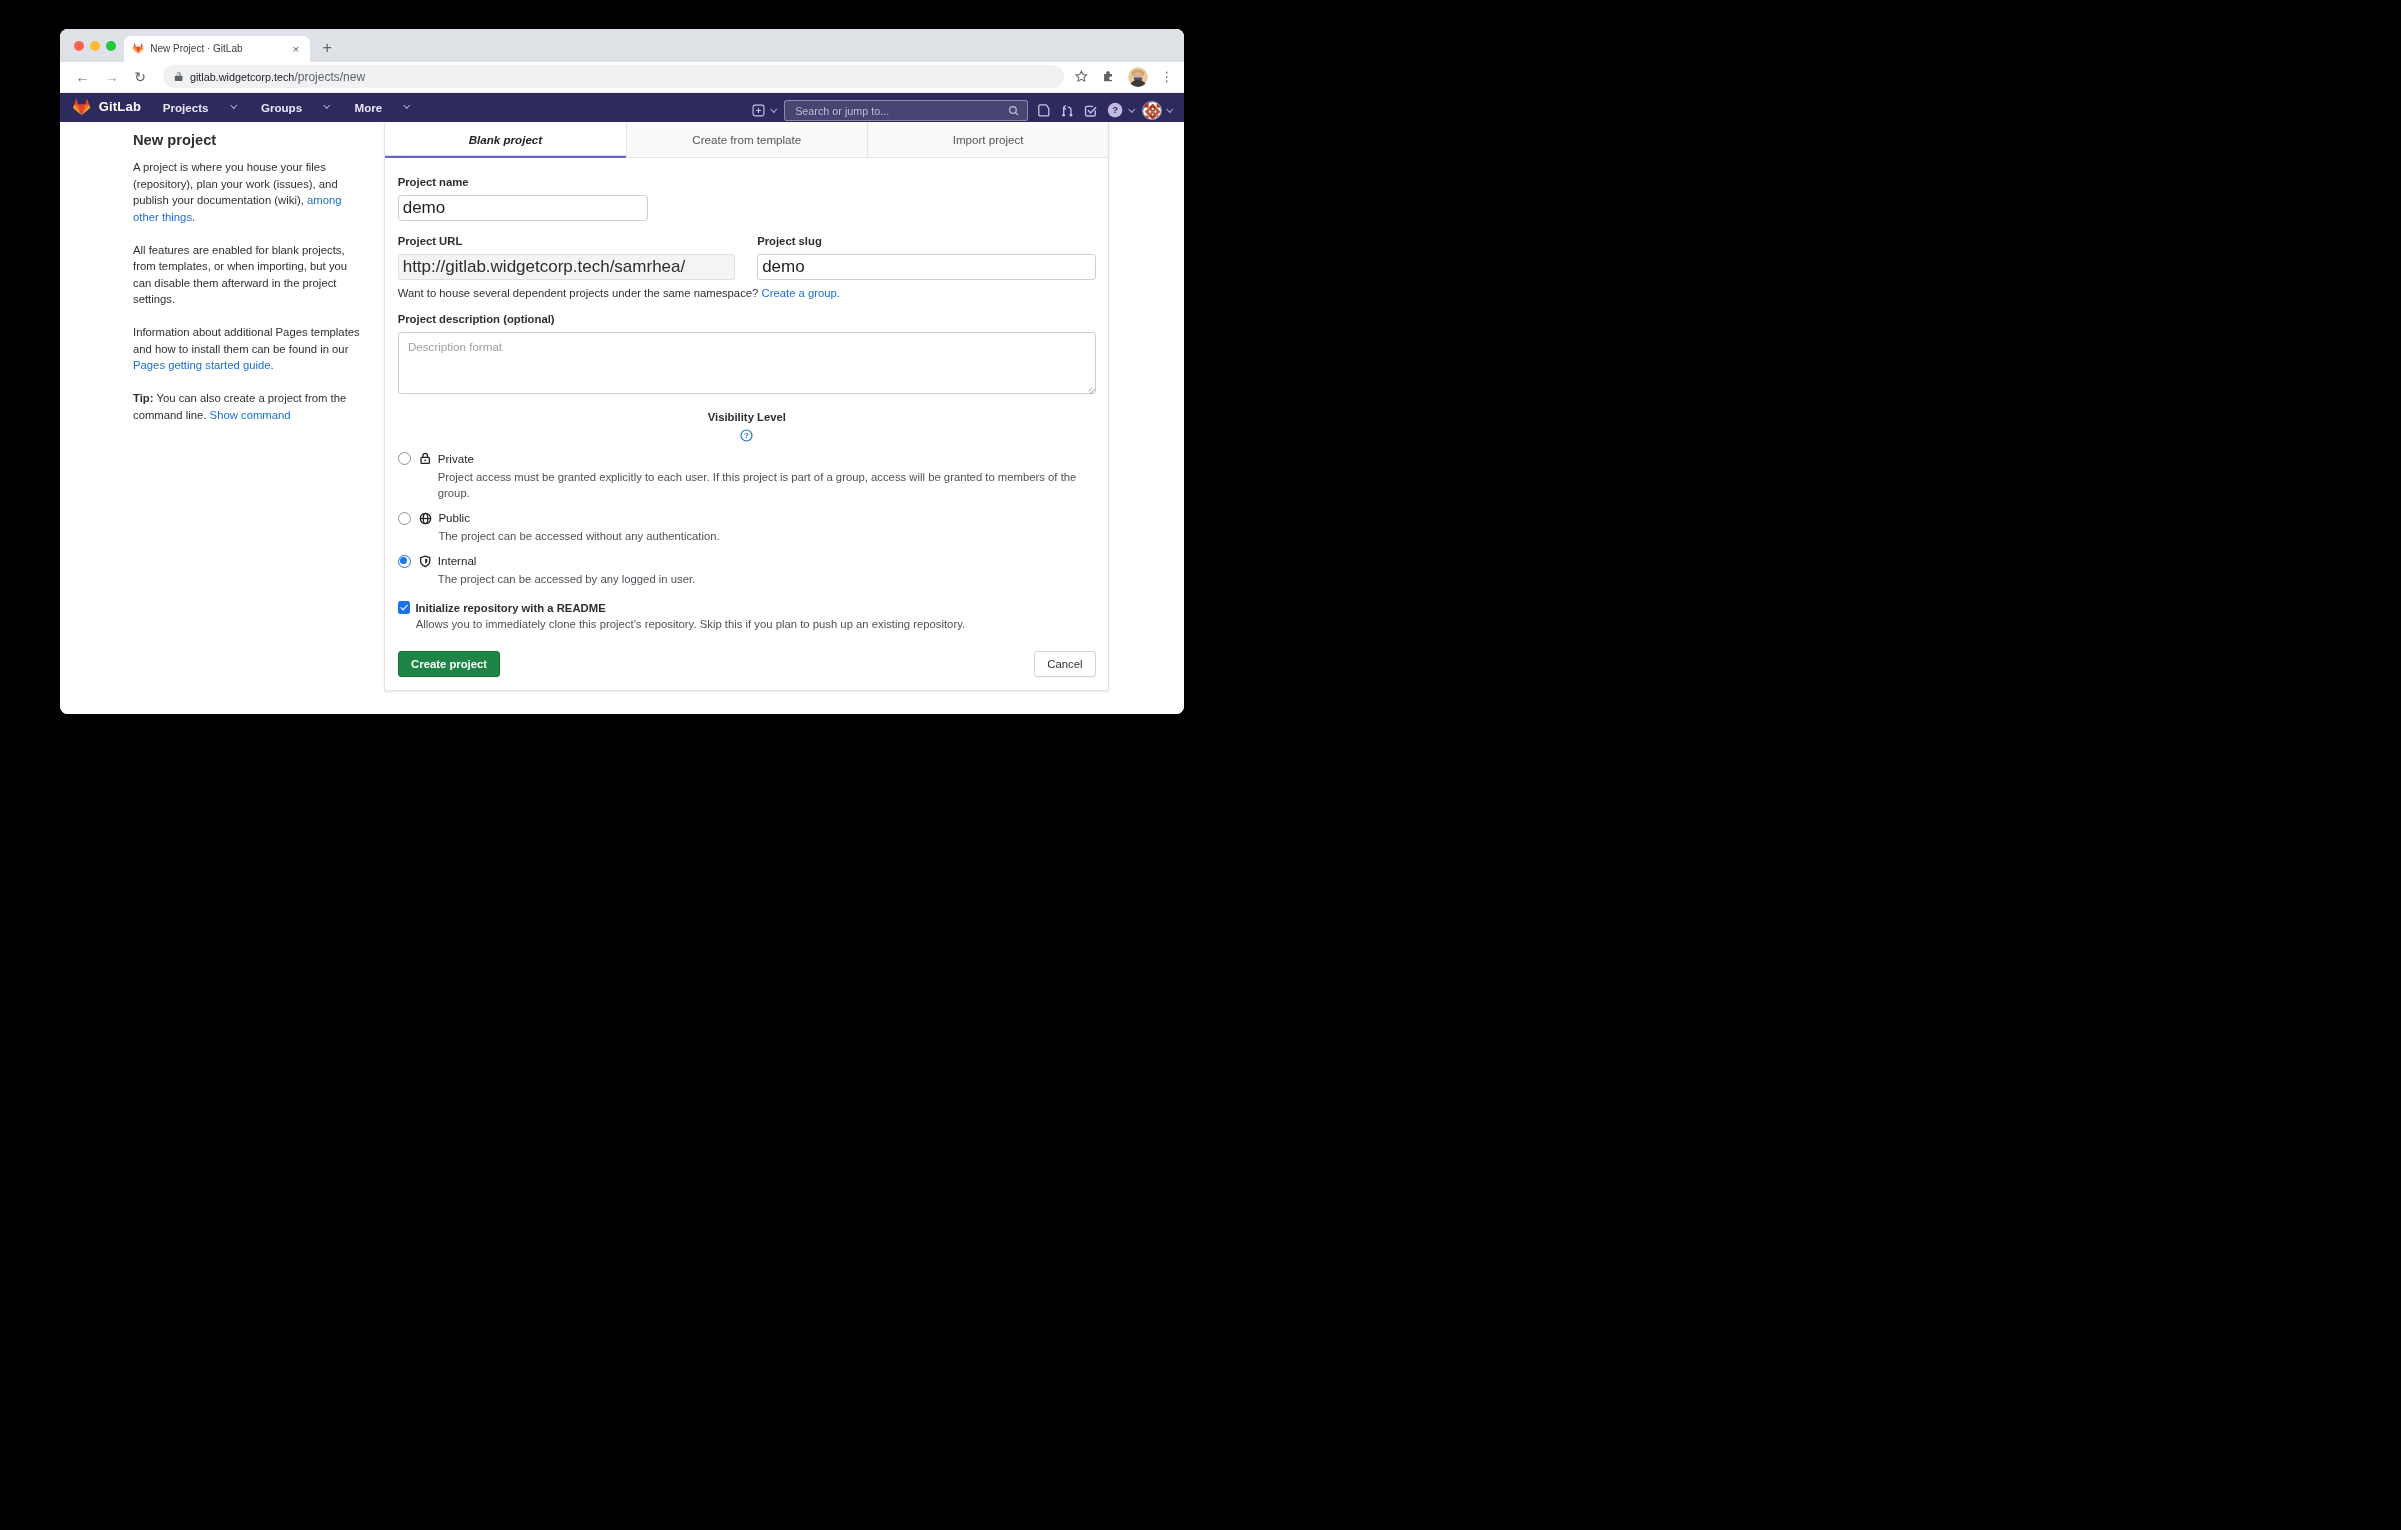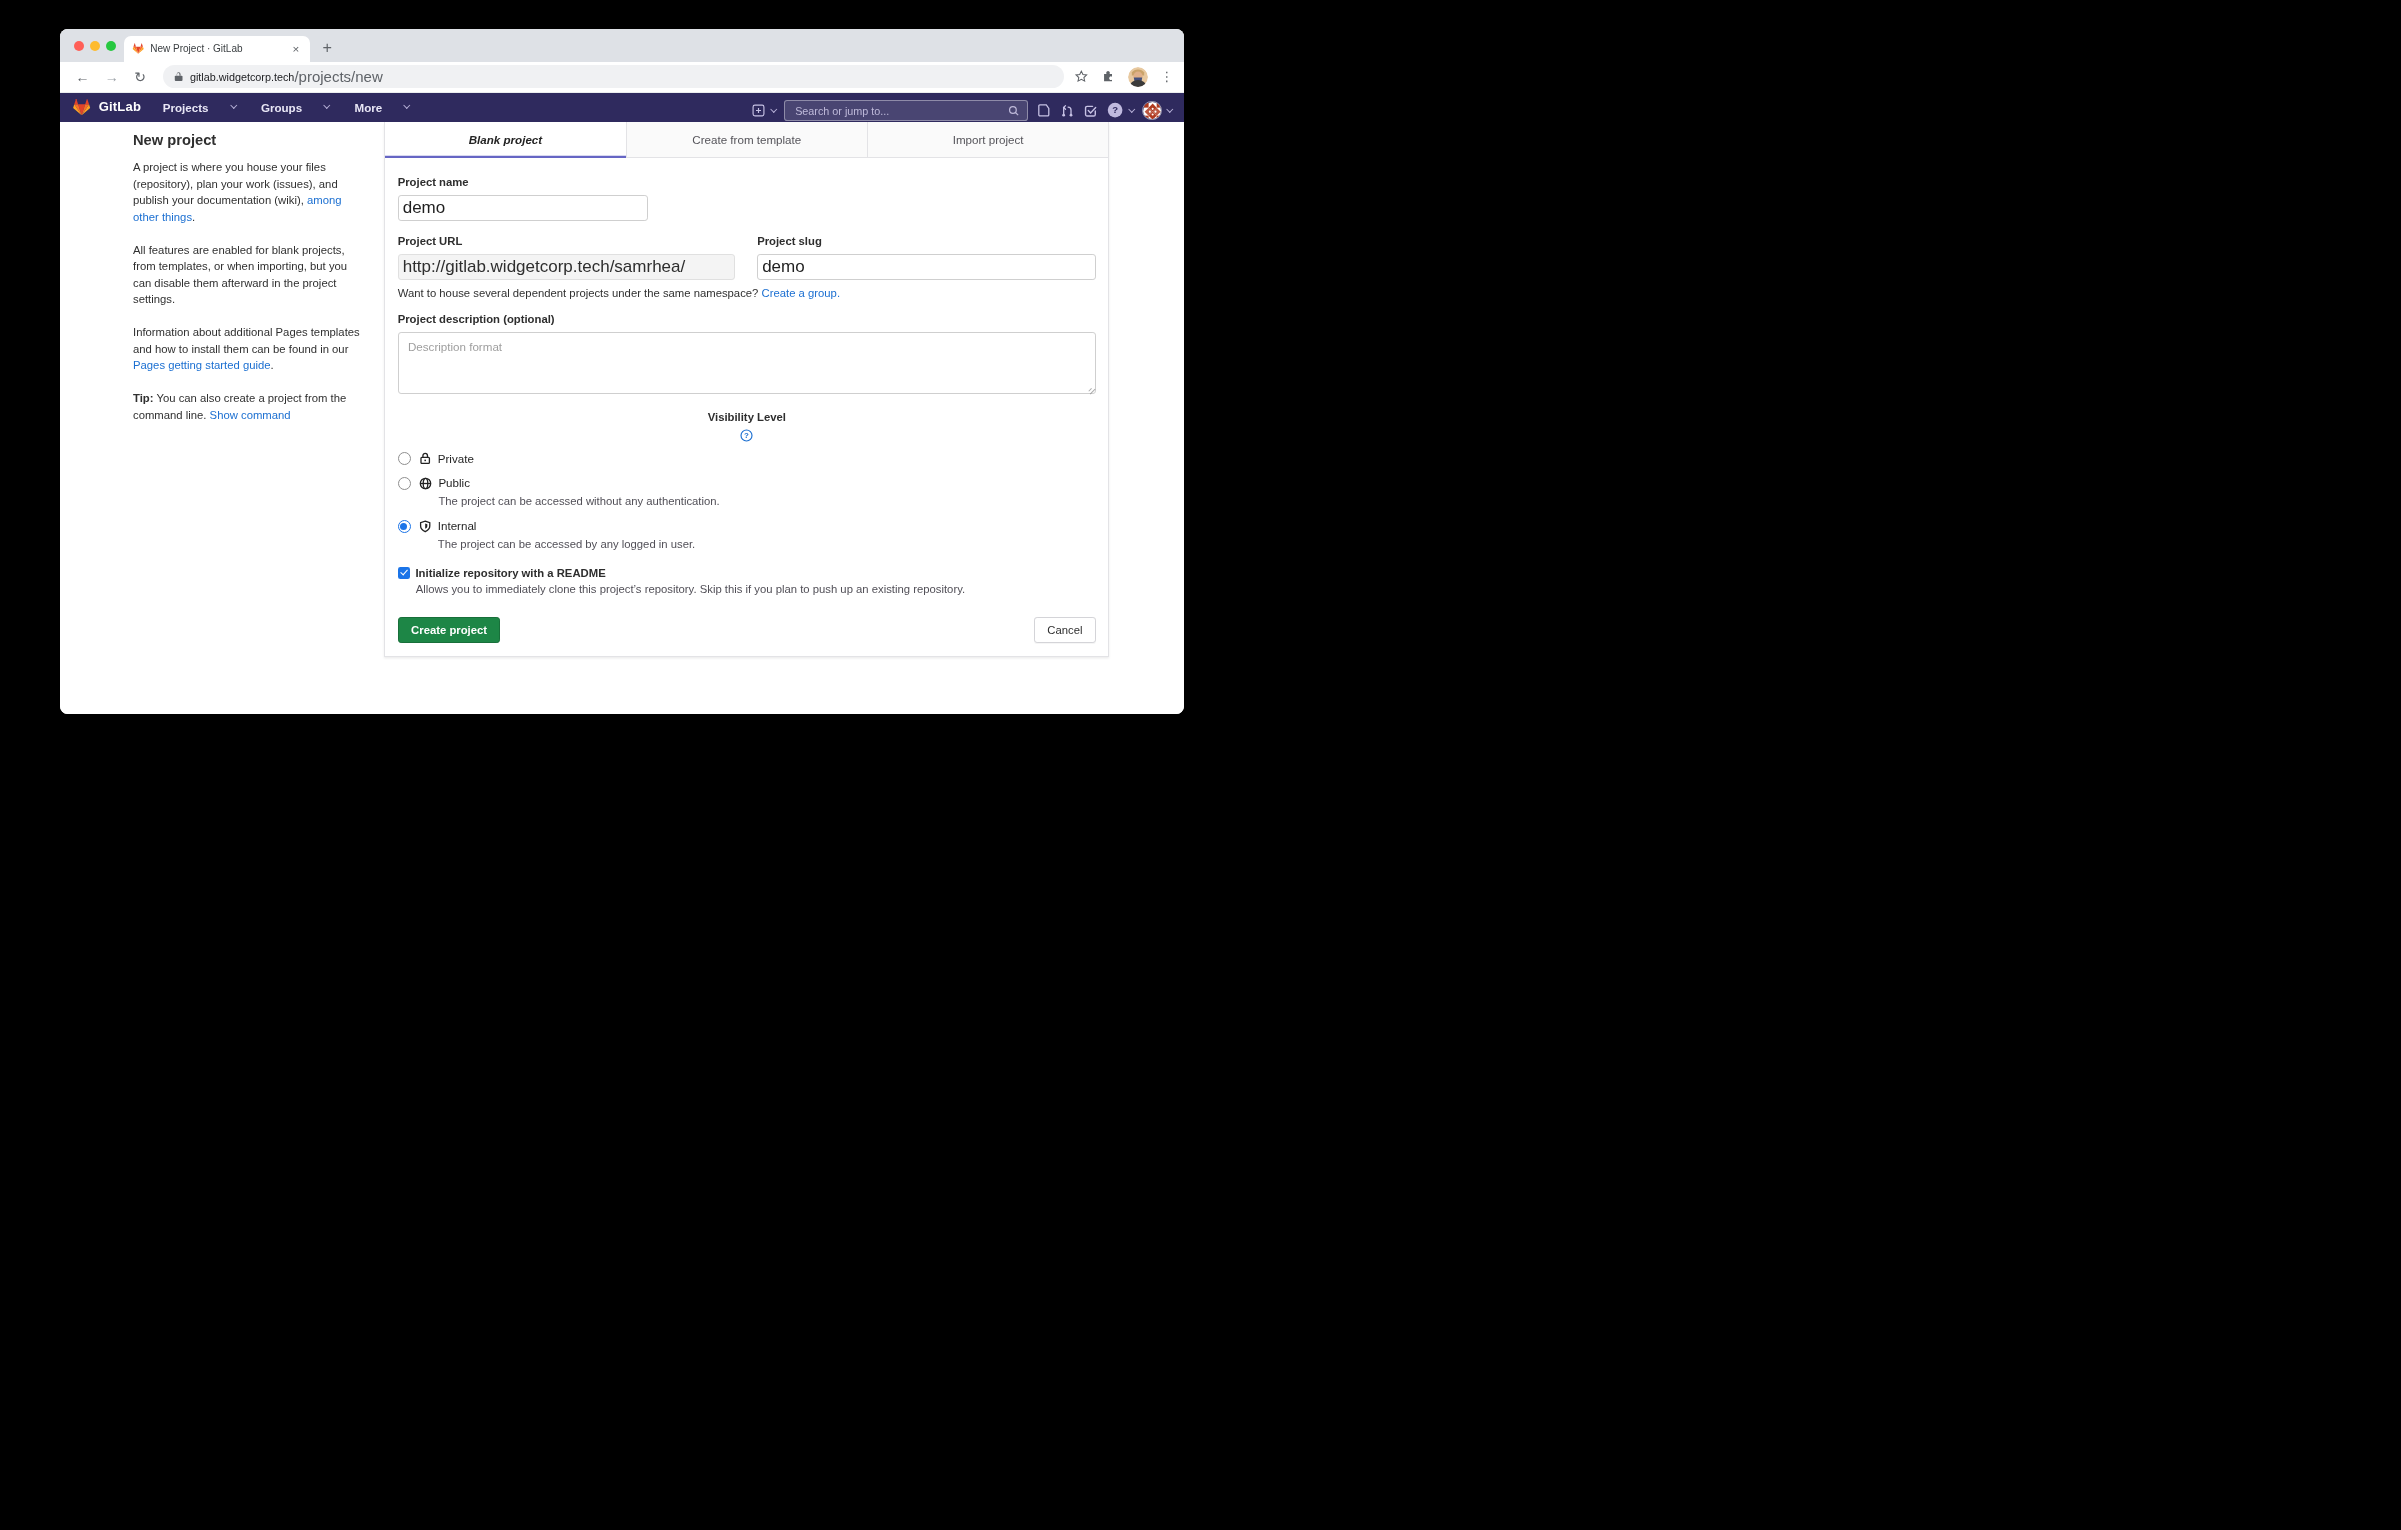--- a/index.html
+++ b/index.html
@@ -14,21 +14,21 @@
   .light.red{background:#ff5f57;}.light.yellow{background:#febb2e;}.light.green{background:#27c840;}
   .btab{position:absolute;left:64px;bottom:0;width:186px;height:26px;background:#fff;border-radius:7px 7px 0 0;display:flex;align-items:center;padding:0 7.7px;}
   .btab .title{font-size:10px;color:#3c4043;margin-left:6.2px;flex:1;white-space:nowrap;overflow:hidden;}
   .btab .close{color:#5f6368;font-size:11.6px;line-height:1;padding:1.5px 3.1px;}
   .newtab{position:absolute;left:258px;bottom:4.6px;color:#5f6368;font-size:16.2px;line-height:1;padding:1.5px 4.6px;}
   .toolbar{height:31px;background:#fff;display:flex;align-items:center;padding:0 7.7px;border-bottom:0.8px solid #ebedef;flex:none;}
   .navbtn{font-size:14px;color:#5f6368;padding:0 7.7px;line-height:1;}
   .navbtn.fwd{color:#9aa0a6;}
   .urlpill{height:23px;background:#f0f1f3;border-radius:11.6px;flex:1;margin:0 9.3px;display:flex;align-items:center;padding:0 10.8px;}
   .urlpill .host{font-size:10.8px;color:#202124;margin-left:7px;}
-  .urlpill .path{font-size:15px;color:#5f6368;}
+  .urlpill .path{font-size:12px;color:#5f6368;}
   .chromeicons{display:flex;align-items:center;gap:12.4px;padding-right:3.1px;}
   .kebab{color:#5f6368;font-size:13px;letter-spacing:0;}
   .bavatar{width:20px;height:20px;border-radius:50%;overflow:hidden;flex:none;}
 
   
   .gnav{height:29px;background:#2f2a5e;display:flex;align-items:center;padding:0 12.4px;position:relative;flex:none;}
   .brand{display:flex;align-items:center;gap:7px;}
   .brandname{color:#fff;font-size:13px;font-weight:700;letter-spacing:0.2px;}
   .gmenus{display:flex;align-items:center;gap:26px;margin-left:21.7px;}
   .gmenu{display:flex;align-items:center;gap:21px;color:#e9e7f6;font-size:11.6px;font-weight:600;}
@@ -311,20 +311,21 @@
             <span class="radio"></span>
             <span class="oicon">
               <svg width="12.4" height="13" viewBox="0 0 16 17" fill="none" stroke="#222" stroke-width="1.7">
                 <rect x="2.5" y="7" width="11" height="8" rx="1.2"></rect>
                 <path d="M5 7 V4.8 a3 3 0 0 1 6 0 V7"></path>
                 <rect x="7" y="10" width="2" height="2" fill="#222" stroke="none"></rect>
               </svg>
             </span>
             <span class="optbody">
               <div class="optname">Private</div>
+              <div class="optdesc">Project access must be granted explicitly to each user. If this project is part of a group, access will be granted to members of the group.</div>
             </span>
           </div>
 
           <div class="opt">
             <span class="radio"></span>
             <span class="oicon">
               <svg width="13" height="13" viewBox="0 0 17 17" fill="none" stroke="#222" stroke-width="1.7">
                 <circle cx="8.5" cy="8.5" r="6.8"></circle>
                 <ellipse cx="8.5" cy="8.5" rx="3" ry="6.8"></ellipse>
                 <path d="M1.7 8.5 H15.3"></path>

